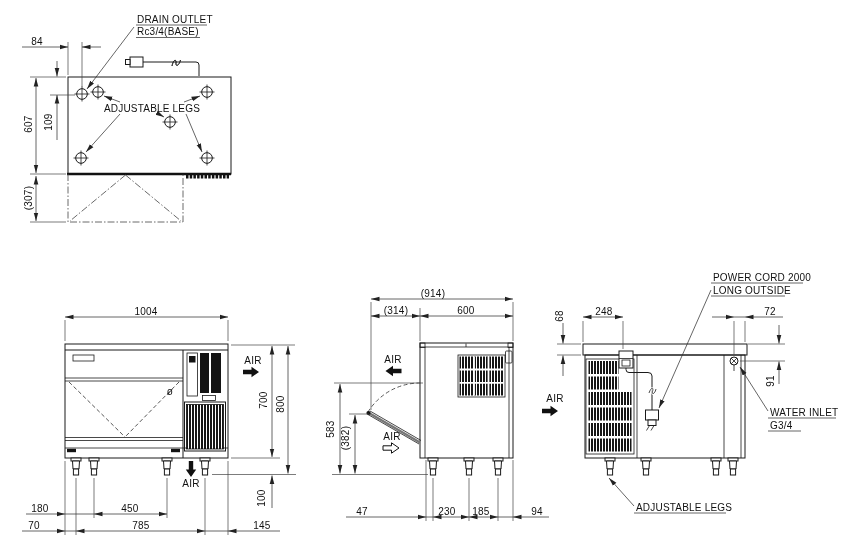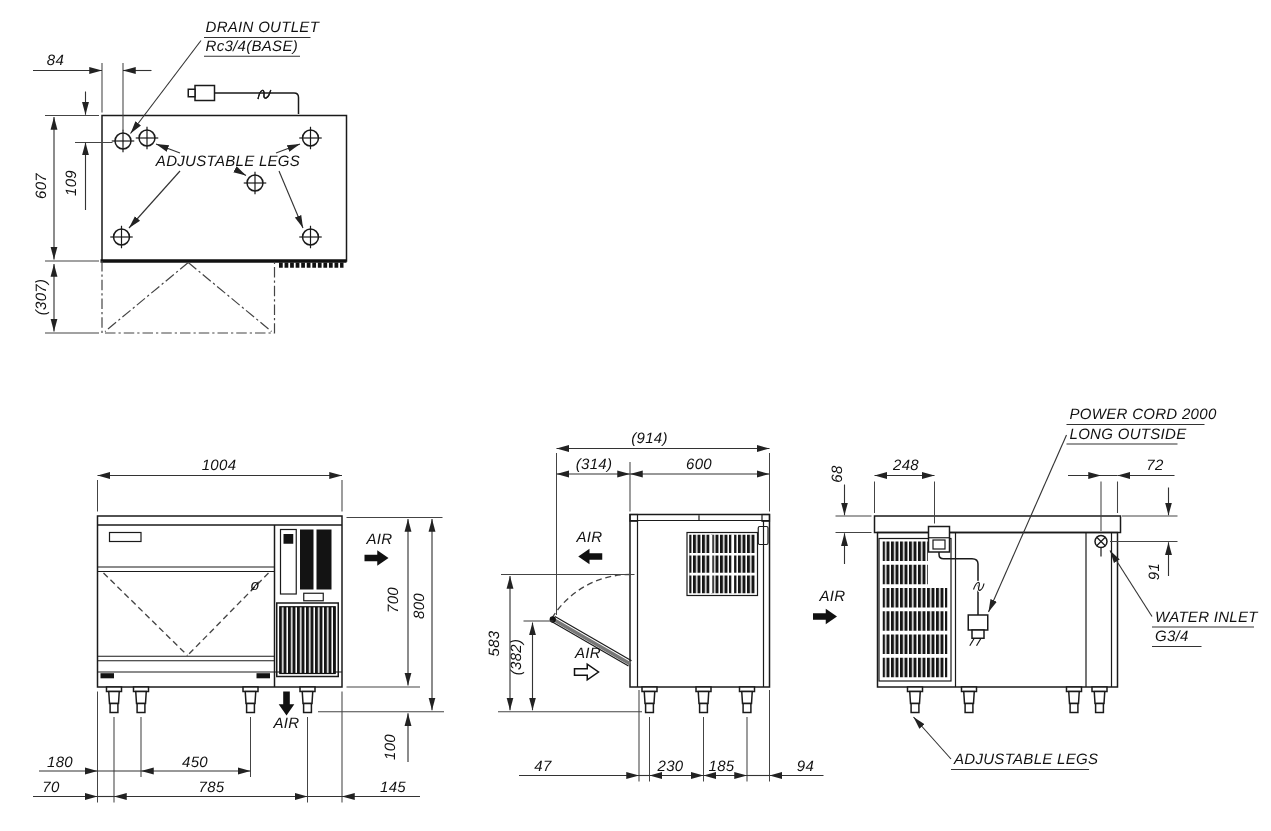--- a/index.html
+++ b/index.html
@@ -1,16 +1,16 @@
 <!DOCTYPE html>
 <html><head>
 <meta charset="utf-8">
 <style>
   html,body{margin:0;padding:0;background:#fff;}
-  .canvas{position:relative;width:847px;height:554px;background:#fff;overflow:hidden;font-style:italic;}
+  .canvas{position:relative;width:847px;height:554px;background:#fff;overflow:hidden;}
   svg{position:absolute;left:0;top:0;}
   svg text{font-family:"Liberation Sans",sans-serif;font-size:10px;fill:#111;letter-spacing:.2px;dominant-baseline:central;}
   .t{text-anchor:middle;}
   .ts{text-anchor:start;}
   .ln{stroke:#1a1a1a;stroke-width:1;fill:none;}
   .ln2{stroke:#1a1a1a;stroke-width:.8;fill:none;}
   .thk{stroke:#111;stroke-width:2.4;fill:none;}
   .dim{stroke:#333;stroke-width:.75;fill:none;}
   .ext{stroke:#444;stroke-width:.7;fill:none;}
   .dd{stroke:#444;stroke-width:.8;fill:none;stroke-dasharray:7 2 1.5 2;}

